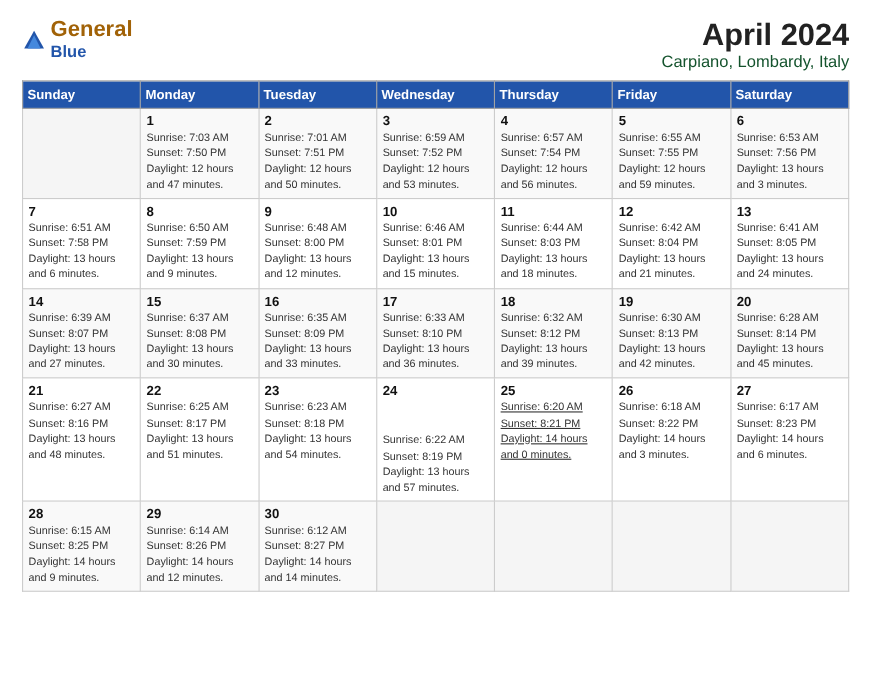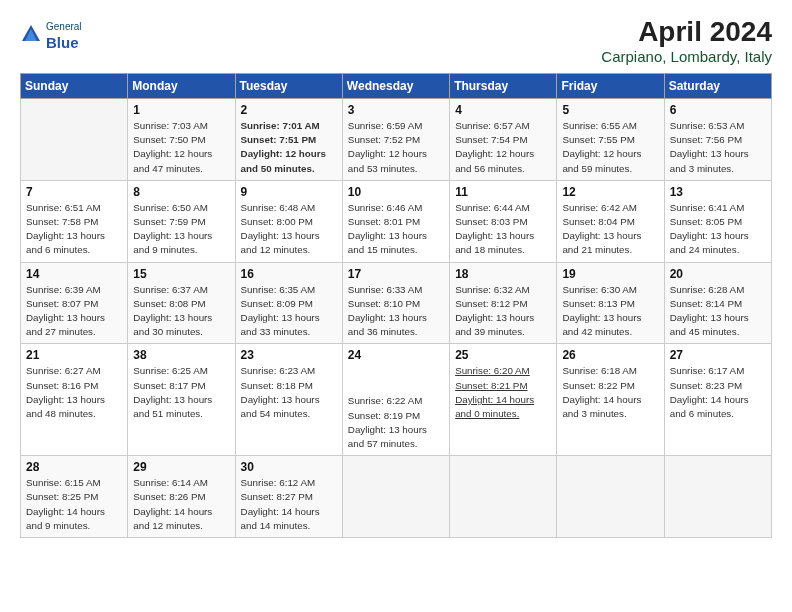--- a/index.html
+++ b/index.html
@@ -18,23 +18,23 @@
       justify-content: space-between;
       align-items: flex-start;
       margin-bottom: 8px;
     }
     .logo {
       display: flex;
       align-items: center;
       gap: 4px;
     }
     .logo-text-general {
-      font-size: 10px;
-      font-weight: normal;
-      color: #0c4a6e;
+      font-size: 20px;
+      font-weight: bold;
+      color: #a16207;
     }
     .logo-text-blue {
       font-size: 15px;
       font-weight: bold;
       color: #2255aa;
     }
     .logo-icon {
       width: 22px;
       height: 22px;
     }
@@ -129,21 +129,21 @@
           <td class="empty-cell"></td>
           <td>
             <div class="day-number">1</div>
             <div class="day-info" style="white-space: pre-line;">Sunrise: 7:03 AM
 Sunset: 7:50 PM
 Daylight: 12 hours
 and 47 minutes.</div>
           </td>
           <td>
             <div class="day-number">2</div>
-            <div class="day-info" style="white-space: pre-line; font-weight: bold;">Sunrise: 7:01 AM
+            <div class="day-info" style="white-space: pre-line;">Sunrise: 7:01 AM
 Sunset: 7:51 PM
 Daylight: 12 hours
 and 50 minutes.</div>
           </td>
           <td>
             <div class="day-number">3</div>
             <div class="day-info" style="white-space: pre-line;">Sunrise: 6:59 AM
 Sunset: 7:52 PM
 Daylight: 12 hours
 and 53 minutes.</div>
@@ -274,21 +274,21 @@
         </tr>
         <tr>
           <td>
             <div class="day-number">21</div>
             <div class="day-info" style="white-space: pre-line;">Sunrise: 6:27 AM
 Sunset: 8:16 PM
 Daylight: 13 hours
 and 48 minutes.</div>
           </td>
           <td>
-            <div class="day-number">38</div>
+            <div class="day-number">22</div>
             <div class="day-info" style="white-space: pre-line;">Sunrise: 6:25 AM
 Sunset: 8:17 PM
 Daylight: 13 hours
 and 51 minutes.</div>
           </td>
           <td>
             <div class="day-number">23</div>
             <div class="day-info" style="white-space: pre-line;">Sunrise: 6:23 AM
 Sunset: 8:18 PM
 Daylight: 13 hours

